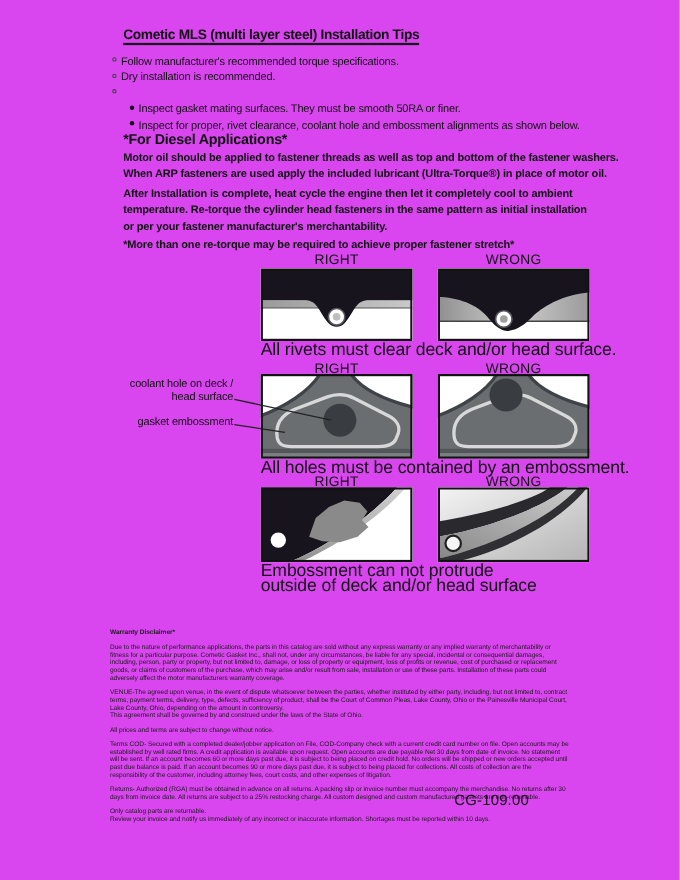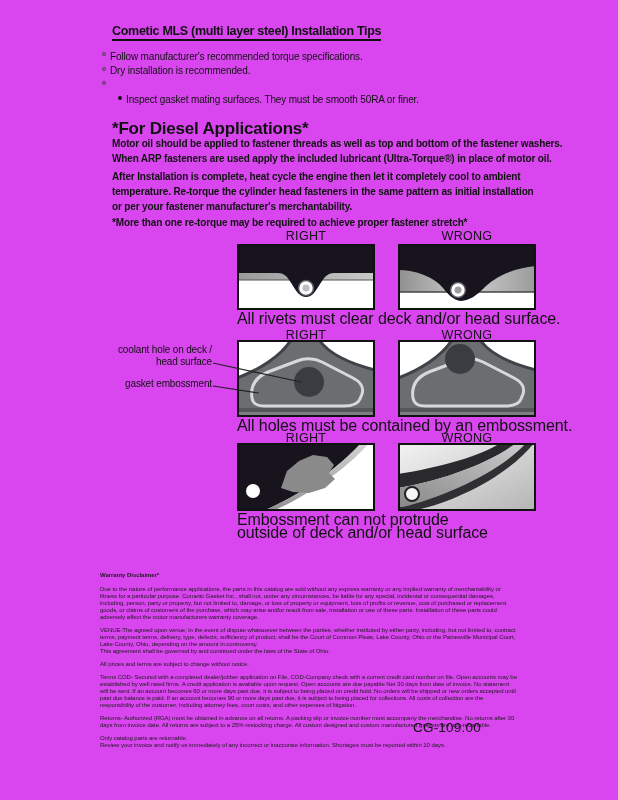--- a/index.html
+++ b/index.html
@@ -12,21 +12,21 @@
   .title {
     position:absolute; left:112px; top:24px;
     font-size:12.5px; font-weight:bold; letter-spacing:-0.3px;
     border-bottom:2px solid #111; padding-bottom:1px;
   }
   .tips { position:absolute; left:102px; top:47px; font-size:10px; letter-spacing:-0.15px; }
   .tip-line { display:flex; align-items:flex-end; height:14.5px; white-space:nowrap; }
   .tip-line.sub { padding-left:16px; }
   .o-marker { width:4px; height:4px; border:1px solid #444; border-radius:50%; margin-right:4px; flex:0 0 auto; align-self:center; }
   .b-marker { width:4px; height:4px; background:#111; border-radius:50%; margin-right:4px; flex:0 0 auto; align-self:center; }
-  .diesel-heading { position:absolute; left:112px; top:119px; font-size:17px; font-weight:bold; letter-spacing:-0.2px; }
+  .diesel-heading { position:absolute; left:112px; top:119px; font-size:13px; font-weight:bold; letter-spacing:-0.2px; }
   .body-par { position:absolute; left:112px; font-size:10px; letter-spacing:-0.15px; line-height:15px;font-weight:bold; }
   .body-par div { white-space:nowrap; }
   .dg-header { position:absolute; width:138px; text-align:center; font-size:12.5px; letter-spacing:0.3px; color:#111; }
   .panel { position:absolute; display:block; background:#fff; }
   .dg-caption { position:absolute; font-size:16px; letter-spacing:-0.1px; line-height:12.5px; color:#111; }
   .callouts { position:absolute; left:96px; top:344px; width:116px; text-align:right; font-size:10px; letter-spacing:-0.15px; line-height:11.5px; color:#111; }
   .callout-2 { margin-top:11px; }
   .leader-svg { position:absolute; left:211px; top:357px; pointer-events:none; }
   .legal { position:absolute; left:100px; top:572px; width:418px; font-size:6px; line-height:7px; letter-spacing:-0.05px; color:#1c1c1c; }
   .legal-h { font-weight:bold; margin-bottom:7px; }
@@ -50,20 +50,24 @@
       <span class="o-marker"></span>
       <span>Dry installation is recommended.</span>
     </div>
     <div class="tip-line">
       <span class="o-marker"></span>
     </div>
     <div class="tip-line sub">
       <span class="b-marker"></span>
       <span>Inspect gasket mating surfaces.  They must be smooth 50RA or finer.</span>
     </div>
+    <div class="tip-line sub">
+      <span class="b-marker"></span>
+      <span>Inspect for proper, rivet clearance, coolant hole and embossment alignments as shown below.</span>
+    </div>
   </div>
 
   <div class="diesel-heading">*For Diesel Applications*</div>
 
   <div class="body-par" style="top:136px;">
     <div>Motor oil should be applied to fastener threads as well as top and bottom of the fastener washers.</div>
     <div>When ARP fasteners are used apply the included lubricant (Ultra-Torque®) in place of motor oil.</div>
   </div>
 
   <div class="body-par" style="top:169px;">

